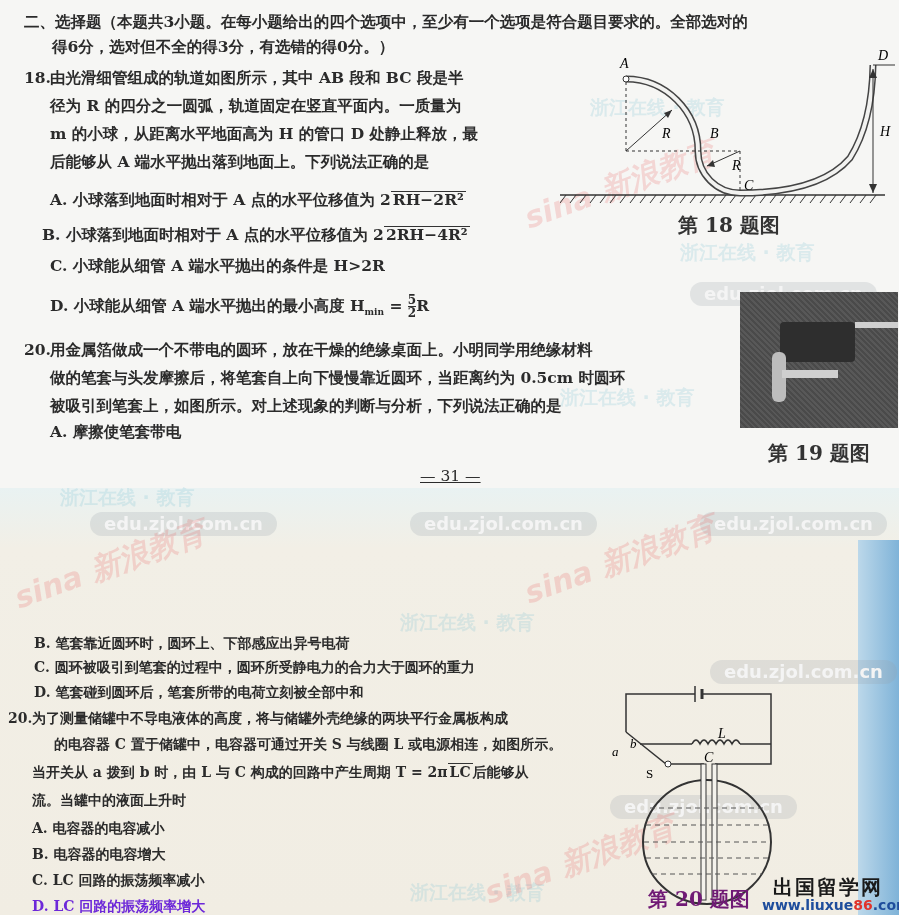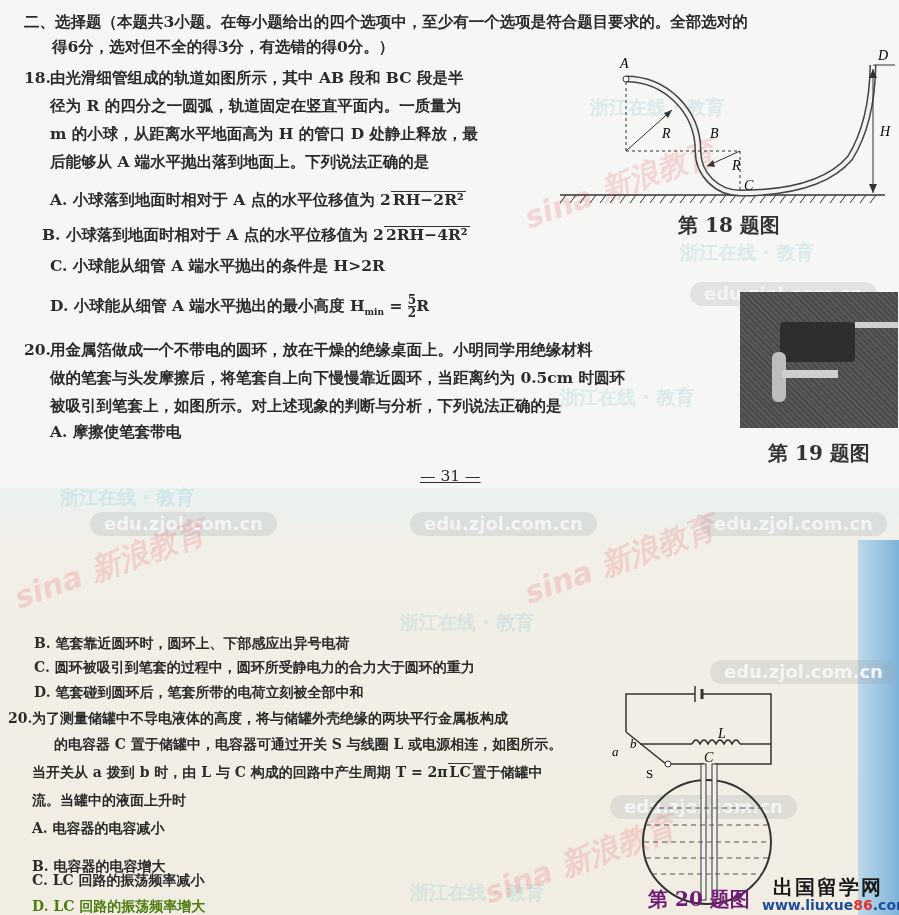--- a/index.html
+++ b/index.html
@@ -161,27 +161,27 @@
 <div class="txt" style="left:420px;top:466px;font-weight:normal;text-decoration:underline;">— 31 —</div>
 
 <div class="txt small" style="left:34px;top:633px;">B. 笔套靠近圆环时，圆环上、下部感应出异号电荷</div>
 <div class="txt small" style="left:34px;top:657px;">C. 圆环被吸引到笔套的过程中，圆环所受静电力的合力大于圆环的重力</div>
 <div class="txt small" style="left:34px;top:682px;">D. 笔套碰到圆环后，笔套所带的电荷立刻被全部中和</div>
 
 <div class="txt small" style="left:8px;top:708px;">20.</div>
 <div class="txt small" style="left:32px;top:708px;">为了测量储罐中不导电液体的高度，将与储罐外壳绝缘的两块平行金属板构成</div>
 <div class="txt small" style="left:32px;top:734px;padding-left:22px;">的电容器 C 置于储罐中，电容器可通过开关 S 与线圈 L 或电源相连，如图所示。</div>
 <div class="txt small" style="left:32px;top:762px;">
-  <span>当开关从 a 拨到 b 时，由 L 与 C 构成的回路中产生周期 T = 2π</span><span class="sqrt">LC</span><span>置于储罐中</span>
+  <span>当开关从 a 拨到 b 时，由 L 与 C 构成的回路中产生周期 T = 2π</span><span class="sqrt">LC</span><span>后能够从</span>
 </div>
 <div class="txt small" style="left:32px;top:790px;">流。当罐中的液面上升时</div>
 <div class="txt small" style="left:32px;top:818px;">A. 电容器的电容减小</div>
-<div class="txt small" style="left:32px;top:844px;margin-top:12px;">B. 电容器的电容增大</div>
+<div class="txt small" style="left:32px;top:844px;">B. 电容器的电容增大</div>
 <div class="txt small" style="left:32px;top:870px;">C. LC 回路的振荡频率减小</div>
-<div class="txt small" style="left:32px;top:896px;color:#4d7c0f;">D. LC 回路的振荡频率增大</div>
+<div class="txt small" style="left:32px;top:896px;color:#6d28d9;">D. LC 回路的振荡频率增大</div>
 
 <svg style="position:absolute;left:610px;top:680px;" width="180" height="230" viewBox="0 0 180 230">
   <g stroke="#333" stroke-width="1.5" fill="none">
     <polyline points="16,52 16,14 85,14"></polyline>
     <line x1="85" y1="6" x2="85" y2="22"></line>
     <line x1="92" y1="9" x2="92" y2="19" stroke-width="3"></line>
     <polyline points="92,14 161,14 161,84 105,84"></polyline>
     <line x1="30" y1="64" x2="82" y2="64"></line>
     <path d="M82 64 q4 -8 8 0 q4 -8 8 0 q4 -8 8 0 q4 -8 8 0 q4 -8 8 0 q4 -8 8 0"></path>
     <line x1="130" y1="64" x2="161" y2="64"></line>

